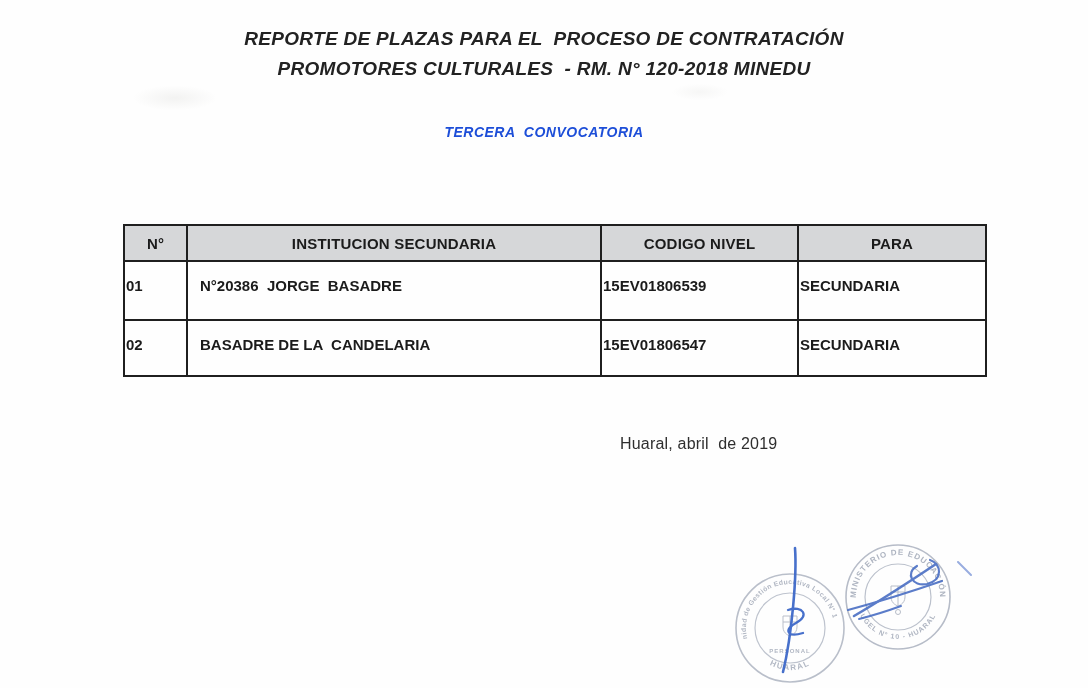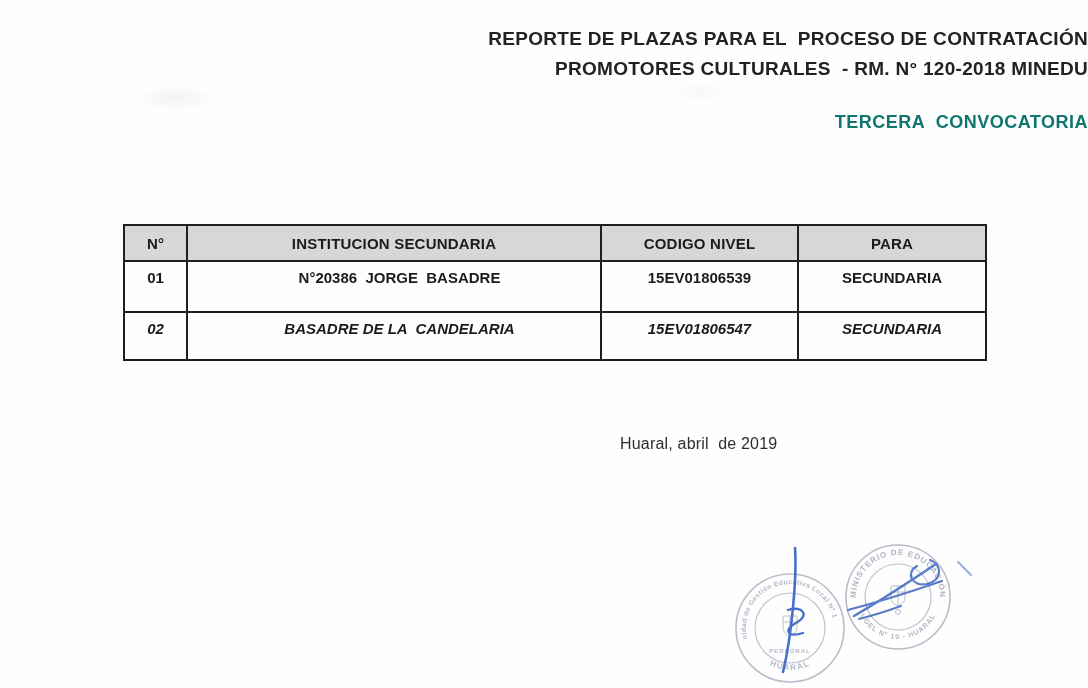--- a/index.html
+++ b/index.html
@@ -15,49 +15,49 @@
 
   
   .page::before{
     content:"";position:absolute;inset:0;pointer-events:none;
     background:
       radial-gradient(60px 18px at 175px 98px, rgba(190,190,185,.18), transparent 70%),
       radial-gradient(40px 12px at 700px 92px, rgba(200,200,195,.14), transparent 70%);
   }
 
   .title-block{
-    position:absolute;left:0;top:24px;width:1088px;text-align:right;
+    position:absolute;left:0;top:24px;width:1088px;text-align:center;font-style:italic;
   }
   .title{
     font-size:19px;font-weight:700;letter-spacing:.3px;color:#222;
     line-height:30px;white-space:pre-wrap;
   }
   .subtitle{
-    margin-top:28px;font-size:18px;font-weight:700;letter-spacing:.5px;color:#0f766e;
+    margin-top:40px;font-size:14px;font-weight:700;letter-spacing:.5px;color:#1d4ed8;
     white-space:pre-wrap;
   }
 
   table.plazas{
     position:absolute;left:123px;top:224px;width:862px;
     border-collapse:collapse;table-layout:fixed;
   }
   table.plazas th, table.plazas td{
     border:2px solid #1f1f1f;
     font-size:15px;font-weight:700;color:#1b1b1b;
     white-space:pre-wrap;overflow:hidden;
   }
   table.plazas th{
     background:#d6d7d9;height:32px;text-align:center;vertical-align:middle;
     letter-spacing:.2px;
   }
   table.plazas td{
-    vertical-align:top;padding-top:7px;text-align:center;
+    vertical-align:top;padding-top:15px;text-align:left;
   }
   tr.r1 td{height:41px;}   
-  tr.r2 td{height:38px;font-style:italic;}   
+  tr.r2 td{height:38px;}   
   td.c-inst{text-align:left;padding-left:12px;}
   col.c1{width:63px;} col.c2{width:414px;} col.c3{width:197px;} col.c4{width:188px;}
 
   .date-line{
     position:absolute;left:620px;top:435px;
     font-size:16px;font-weight:400;color:#2e2e2e;letter-spacing:.2px;
     white-space:pre-wrap;
   }
 
   .stamps{position:absolute;left:700px;top:520px;}

